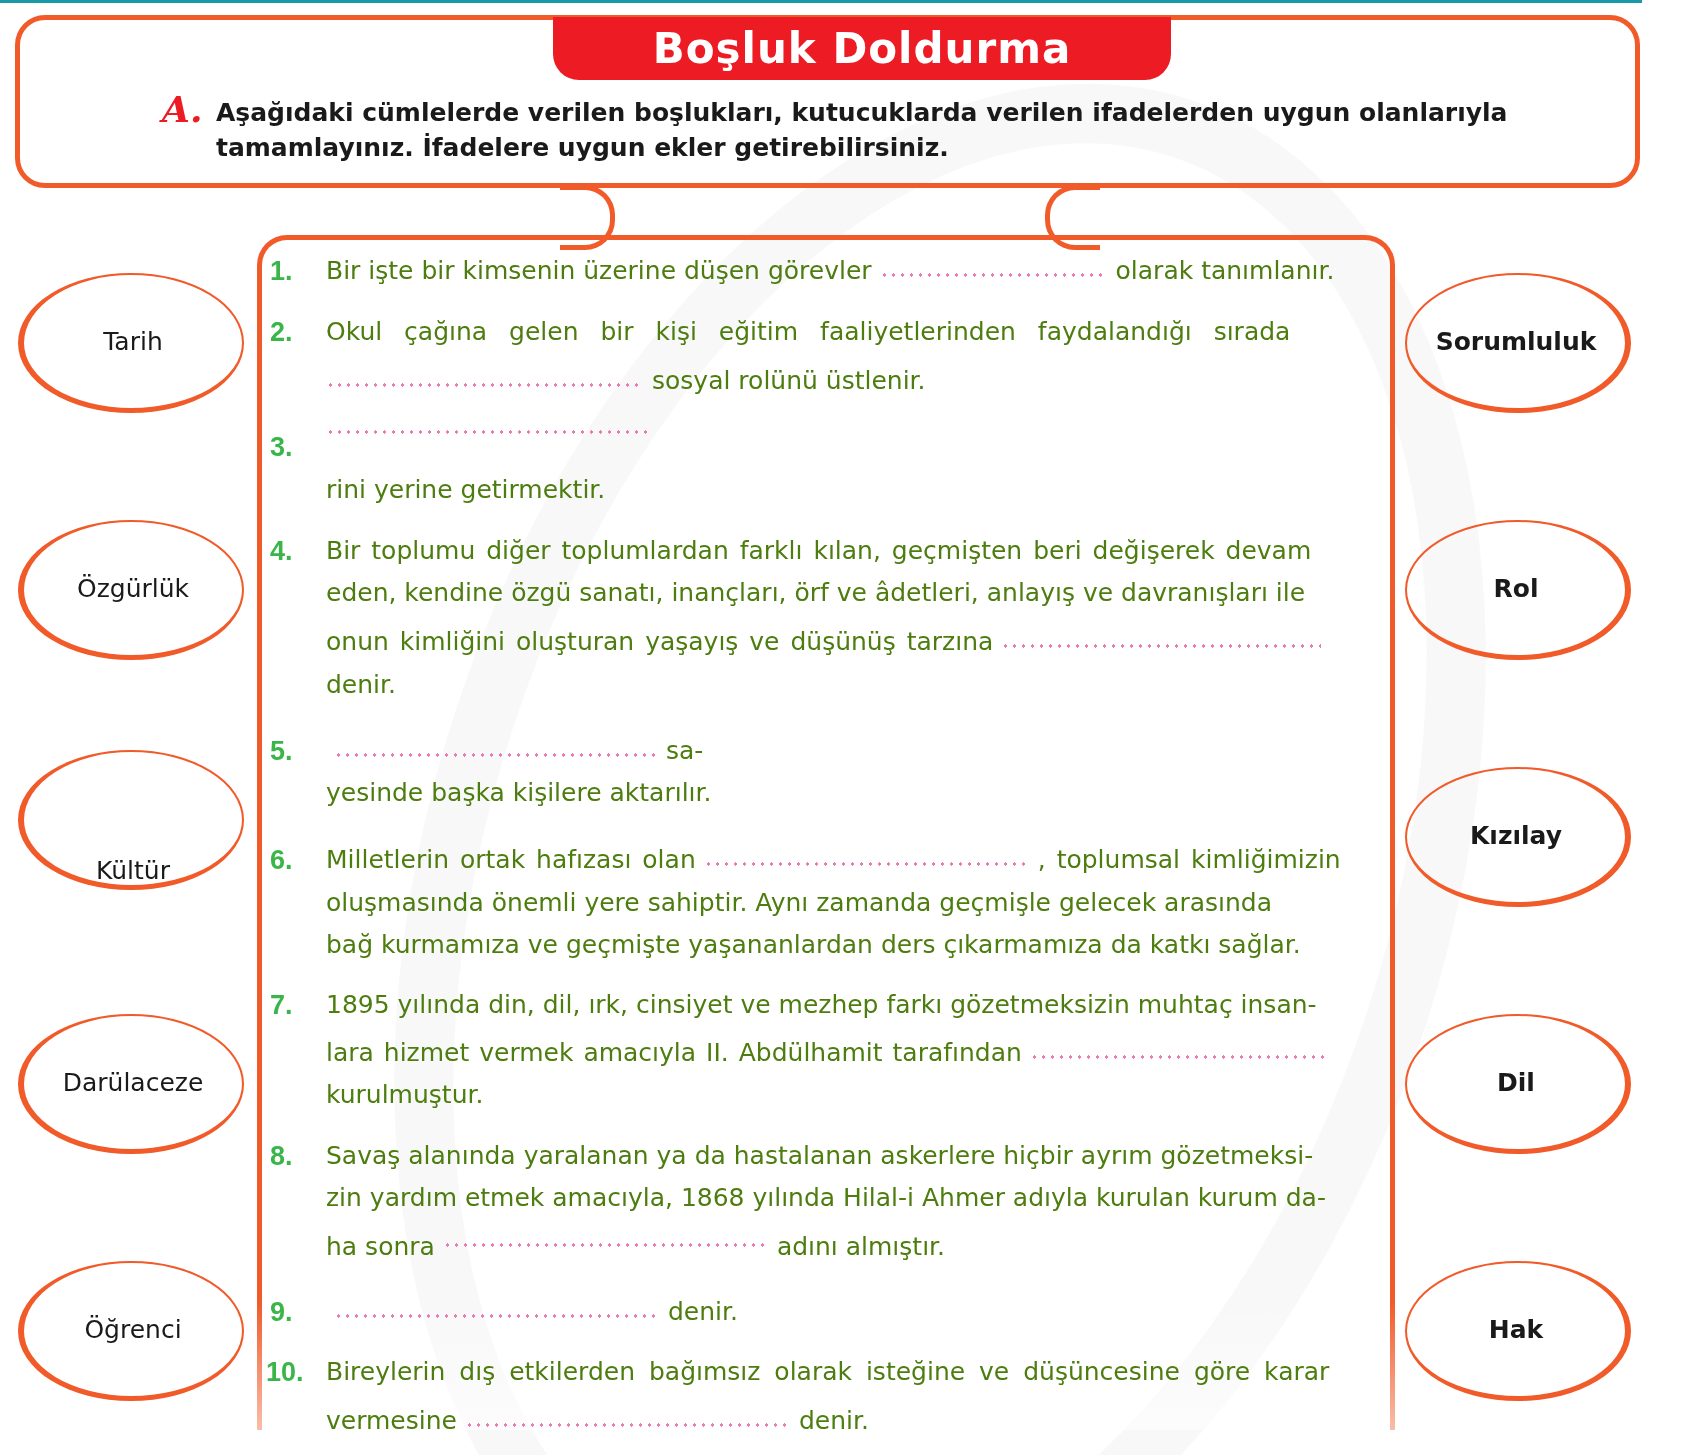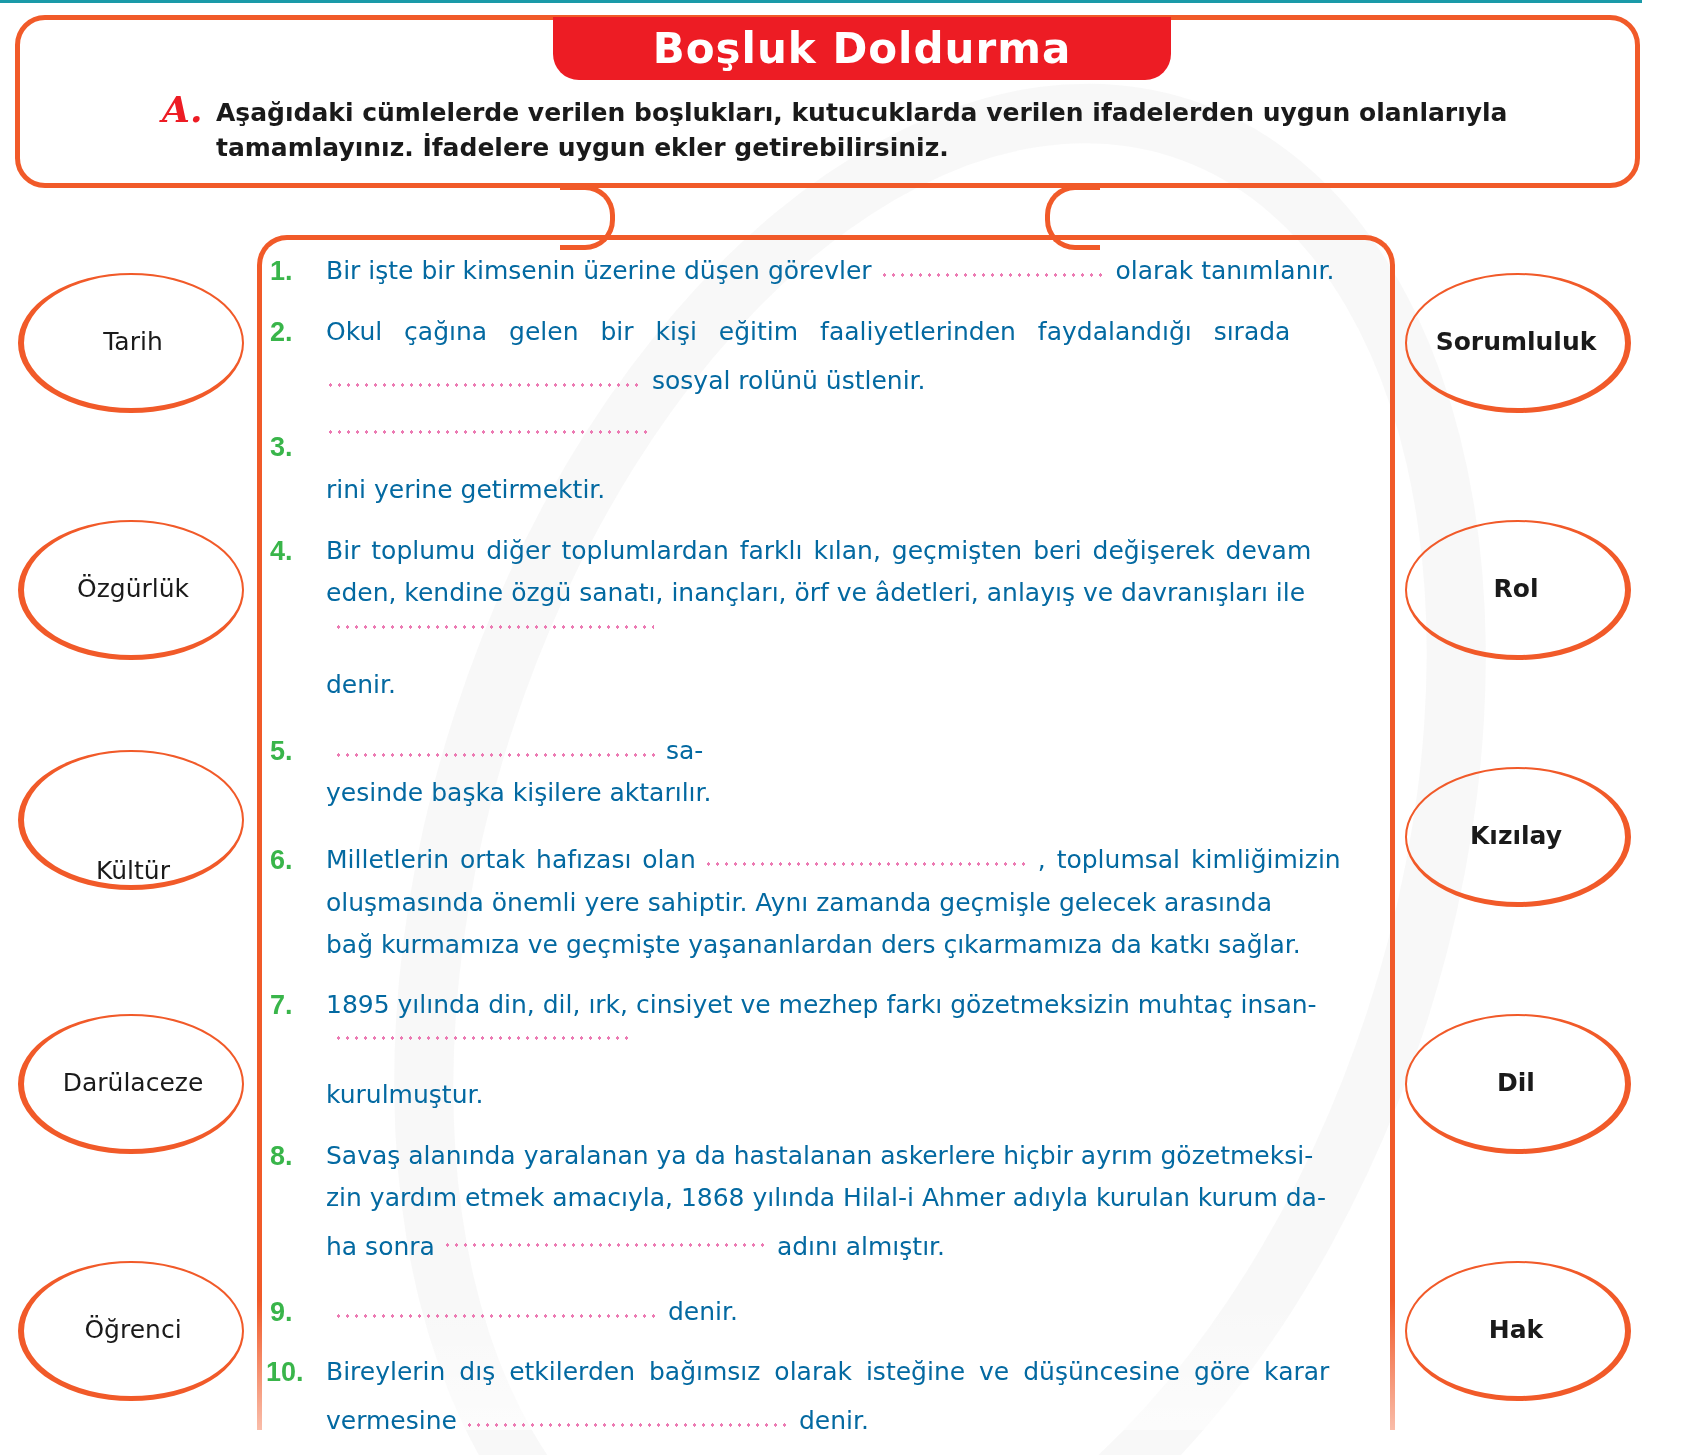--- a/index.html
+++ b/index.html
@@ -26,21 +26,21 @@
   .inner-fade { left:250px; top:1300px; width:1150px; height:130px;
                 background:linear-gradient(to bottom, rgba(255,255,255,0) 0%, rgba(255,255,255,0.6) 100%); }
   .oval { width:226px; height:140px; border-radius:50%; border:2px solid #f15a29;
           display:flex; align-items:center; justify-content:center; box-sizing:border-box; }
   .oval.left { border-left-width:6px; border-bottom-width:5px; }
   .oval.right { border-right-width:6px; border-bottom-width:5px;font-weight:bold; }
   .oval-label { font-family:"DejaVu Sans", sans-serif; font-size:25px; color:#1a1a1a; }
   .item-num { left:270px; font-family:"Liberation Sans", sans-serif; font-weight:bold; font-size:27px;
               color:#39b54a; white-space:nowrap; }
   .line { left:326px; width:1048px; font-family:"DejaVu Sans", sans-serif; font-size:25px;
-          color:#0369a1; white-space:nowrap; display:flex; align-items:baseline; }
+          color:#4d7c0f; white-space:nowrap; display:flex; align-items:baseline; }
   .line.justify { justify-content:space-between; }
   .dots { display:inline-block; height:4px; margin:0 8px;
           background-image:radial-gradient(circle, #ec7ab3 1.6px, transparent 1.8px);
           background-size:9px 4px; background-repeat:repeat-x; position:relative; top:-2px; }
   .watermark { position:absolute; border:60px solid #f7f7f7; border-radius:50%; }
 </style>
 </head>
 <body>
 
 <div class="watermark" style="left:430px; top:60px; width:900px; height:1500px; transform:rotate(18deg); opacity:0.9;"></div>
@@ -118,20 +118,21 @@
 </div>
 
 <span class="abs item-num" style="top:536px;">4.</span>
 <div class="abs line" style="top:536px;">
   <span style="word-spacing:3px;">Bir toplumu diğer toplumlardan farklı kılan, geçmişten beri değişerek devam</span>
 </div>
 <div class="abs line" style="top:578px;">
   <span>eden, kendine özgü sanatı, inançları, örf ve âdetleri, anlayış ve davranışları ile</span>
 </div>
 <div class="abs line" style="top:627px;">
+  <span style="word-spacing:3px;">onun kimliğini oluşturan yaşayış ve düşünüş tarzına</span>
   <span class="dots" style="width:320px;"></span>
 </div>
 <div class="abs line" style="top:670px;">
   <span>denir.</span>
 </div>
 
 <span class="abs item-num" style="top:736px;">5.</span>
 <div class="abs line" style="top:736px;">
   <span class="dots" style="width:324px;"></span>
   <span>sa-</span>
@@ -151,20 +152,21 @@
 </div>
 <div class="abs line" style="top:930px;">
   <span>bağ kurmamıza ve geçmişte yaşananlardan ders çıkarmamıza da katkı sağlar.</span>
 </div>
 
 <span class="abs item-num" style="top:990px;">7.</span>
 <div class="abs line" style="top:990px;">
   <span>1895 yılında din, dil, ırk, cinsiyet ve mezhep farkı gözetmeksizin muhtaç insan-</span>
 </div>
 <div class="abs line" style="top:1038px;">
+  <span style="word-spacing:2px;">lara hizmet vermek amacıyla II. Abdülhamit tarafından</span>
   <span class="dots" style="width:296px;"></span>
 </div>
 <div class="abs line" style="top:1080px;">
   <span>kurulmuştur.</span>
 </div>
 
 <span class="abs item-num" style="top:1141px;">8.</span>
 <div class="abs line" style="top:1141px;">
   <span>Savaş alanında yaralanan ya da hastalanan askerlere hiçbir ayrım gözetmeksi-</span>
 </div>

